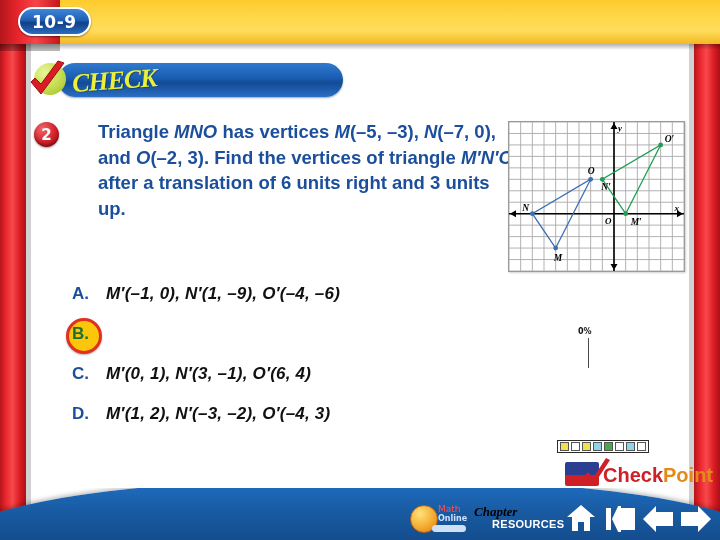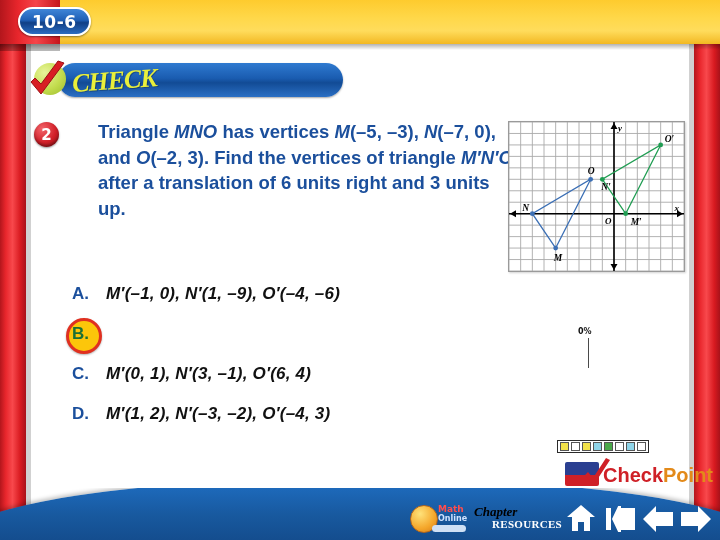--- a/index.html
+++ b/index.html
@@ -117,31 +117,31 @@
   .footer{position:absolute;left:0;bottom:0;width:720px;height:52px;overflow:hidden;}
   .footer .curve{position:absolute;left:-40px;bottom:-30px;width:800px;height:92px;
     border-radius:50% 50% 0 0 / 60px 60px 0 0;
     background:linear-gradient(to bottom,#1f6fc4 0%,#18599f 40%,#0f3f7a 100%);
     box-shadow:0 -2px 4px rgba(0,0,0,.25);}
   .footer .inner{position:absolute;left:0;bottom:0;width:720px;height:52px;}
   .mo{position:absolute;left:410px;bottom:7px;width:62px;height:30px;}
   .mo .globe{position:absolute;left:0;top:2px;width:26px;height:26px;border-radius:50%;
     background:radial-gradient(circle at 35% 30%,#ffe27a,#f4a62a 60%,#d2791a);
     border:1px solid #b4651a;}
-  .mo .txt1{position:absolute;left:28px;top:1px;color:#ff4d4d;font-size:9px;font-weight:bold;
+  .mo .txt1{position:absolute;left:28px;top:1px;color:#ff4d4d;font-size:9px;font-weight:normal;
     font-family:"DejaVu Sans", sans-serif;text-align:center;}
   .mo .txt2{position:absolute;left:28px;top:11px;color:#cfe3ff;font-size:8px;font-weight:bold;
     font-family:"DejaVu Sans", sans-serif;}
   .mo .pill{position:absolute;left:22px;top:22px;width:34px;height:7px;border-radius:4px;
     background:#cfe0f5;}
   .chres{position:absolute;left:474px;bottom:10px;width:90px;}
   .chres .l1{color:#000000;font-size:13px;font-weight:bold;font-style:italic;
     font-family:"Liberation Serif", serif;line-height:13px;}
   .chres .l2{color:#ffffff;font-size:11px;font-weight:bold;
-    font-family:Liberation Serif, serif;line-height:12px;letter-spacing:.3px;
+    font-family:Liberation Sans, sans-serif;line-height:12px;letter-spacing:.3px;
     margin-left:18px;}
   .navbtn{position:absolute;bottom:8px;cursor:pointer;}
   .navbtn svg{display:block;}
   .home{left:566px;}
   .first{left:606px;}
   .back{left:642px;}
   .next{left:680px;}
 </style>
 </head>
 <body>
@@ -152,21 +152,21 @@
       <div class="stripe-shadow"></div>
     </div>
   <div class="stripe right">
       <div class="stripe-shadow"></div>
     </div>
 
   <div class="header"></div>
   <div class="hdr-redblock"></div>
   <div class="hdr-redblock-sh"></div>
   <div class="header-under"></div>
-  <div class="lesson-pill">10-6</div>
+  <div class="lesson-pill">10-9</div>
 
   <div class="cyp"></div>
   <div class="cyp-badge">
     <div class="ball"></div>
     <svg width="44" height="40" viewBox="0 0 44 40">
       <path d="M3 22 L13 34 L36 3 L30 1 L13 24 L7 18 Z" fill="#d81e24" stroke="#9c1015" stroke-width="1"></path>
     </svg>
   </div>
   <div class="cyp-check-word">CHECK</div>
 

